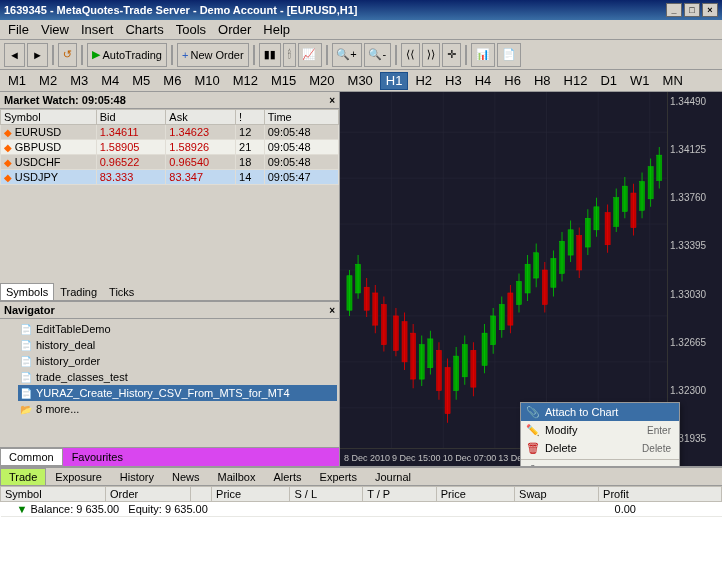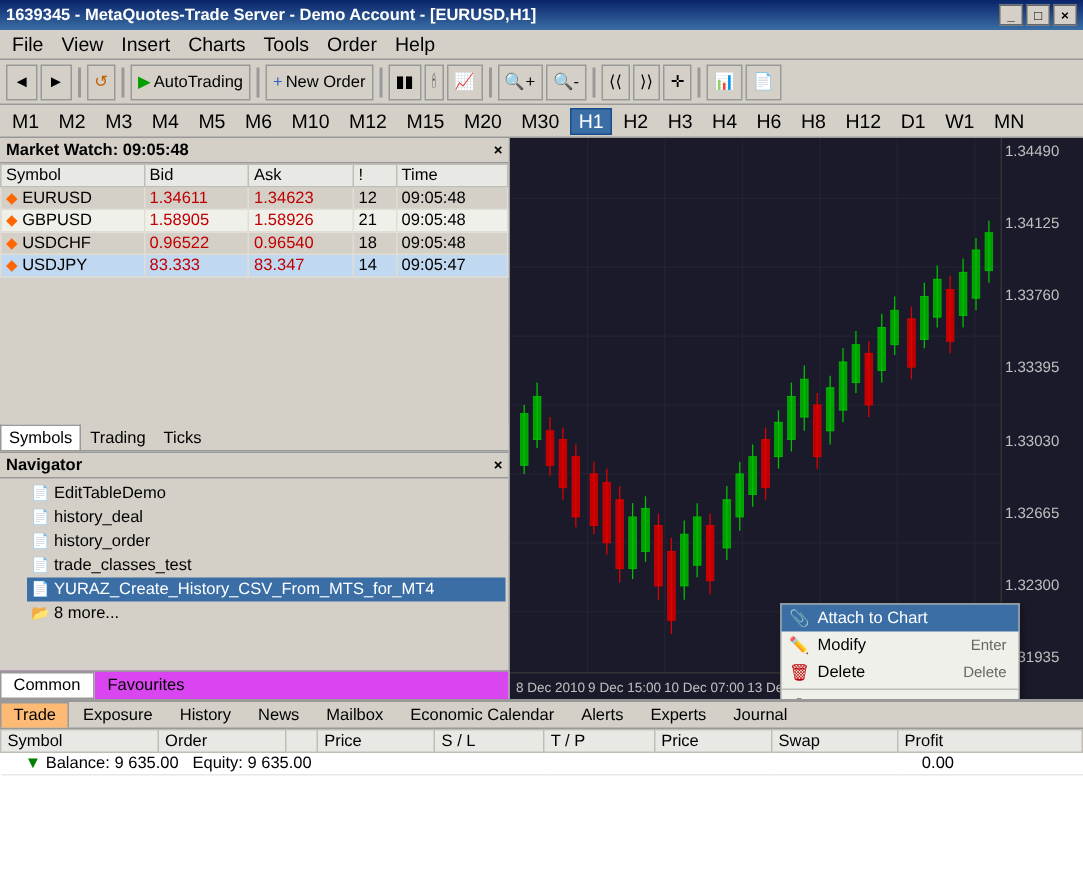--- a/index.html
+++ b/index.html
@@ -70,21 +70,21 @@
     .ctx-item { padding: 3px 8px 3px 24px; font-size: 11px; cursor: pointer; display: flex; align-items: center; gap: 4px; position: relative; }
     .ctx-item.highlighted { background: #3a6ea5; color: white; }
     .ctx-icon { position: absolute; left: 4px; width: 16px; height: 16px; display: flex; align-items: center; justify-content: center; }
     .ctx-shortcut { margin-left: auto; color: #666; font-size: 10px; }
     .ctx-sep { height: 1px; background: #c0bdb5; margin: 2px 0; }
 
     
     .terminal { height: 120px; border-top: 2px solid #999; display: flex; flex-direction: column; }
     .terminal-tabs { display: flex; background: #d4d0c8; border-bottom: 1px solid #999; }
     .terminal-tab { padding: 2px 8px; font-size: 11px; cursor: pointer; border: 1px solid transparent; border-bottom: none; }
-    .terminal-tab.active { background: #fdba74; border: 1px solid #999; border-bottom: none; }
+    .terminal-tab.active { background: #bef264; border: 1px solid #999; border-bottom: none; }
     .terminal-content { flex: 1; overflow: auto; background: white; }
     .terminal-table { width: 100%; border-collapse: collapse; font-size: 11px; }
     .terminal-table th { background: #e8e8e4; border: 1px solid #c0bdb5; padding: 1px 4px; text-align: left; font-weight: normal; }
     .terminal-table td { border-bottom: 1px solid #e8e8e4; padding: 1px 16px; }
 
     .whole-content { display: flex; flex-direction: column; height: calc(586px - 20px - 20px - 30px - 22px); }
     .content-row { display: flex; flex: 1; overflow: hidden; }
 
     
     .chart-svg { width: 100%; height: 100%; }
@@ -449,21 +449,20 @@
     </div>
   </div>
 
   <div class="terminal">
     <div class="terminal-tabs">
       <div class="terminal-tab active">Trade</div>
       <div class="terminal-tab">Exposure</div>
       <div class="terminal-tab">History</div>
       <div class="terminal-tab">News</div>
       <div class="terminal-tab">Mailbox</div>
-      <div class="terminal-tab">Economic Calendar</div>
       <div class="terminal-tab">Alerts</div>
       <div class="terminal-tab">Experts</div>
       <div class="terminal-tab">Journal</div>
     </div>
     <div class="terminal-content">
       <table class="terminal-table">
         <thead>
           <tr>
             <th>Symbol</th>
             <th>Order</th>

